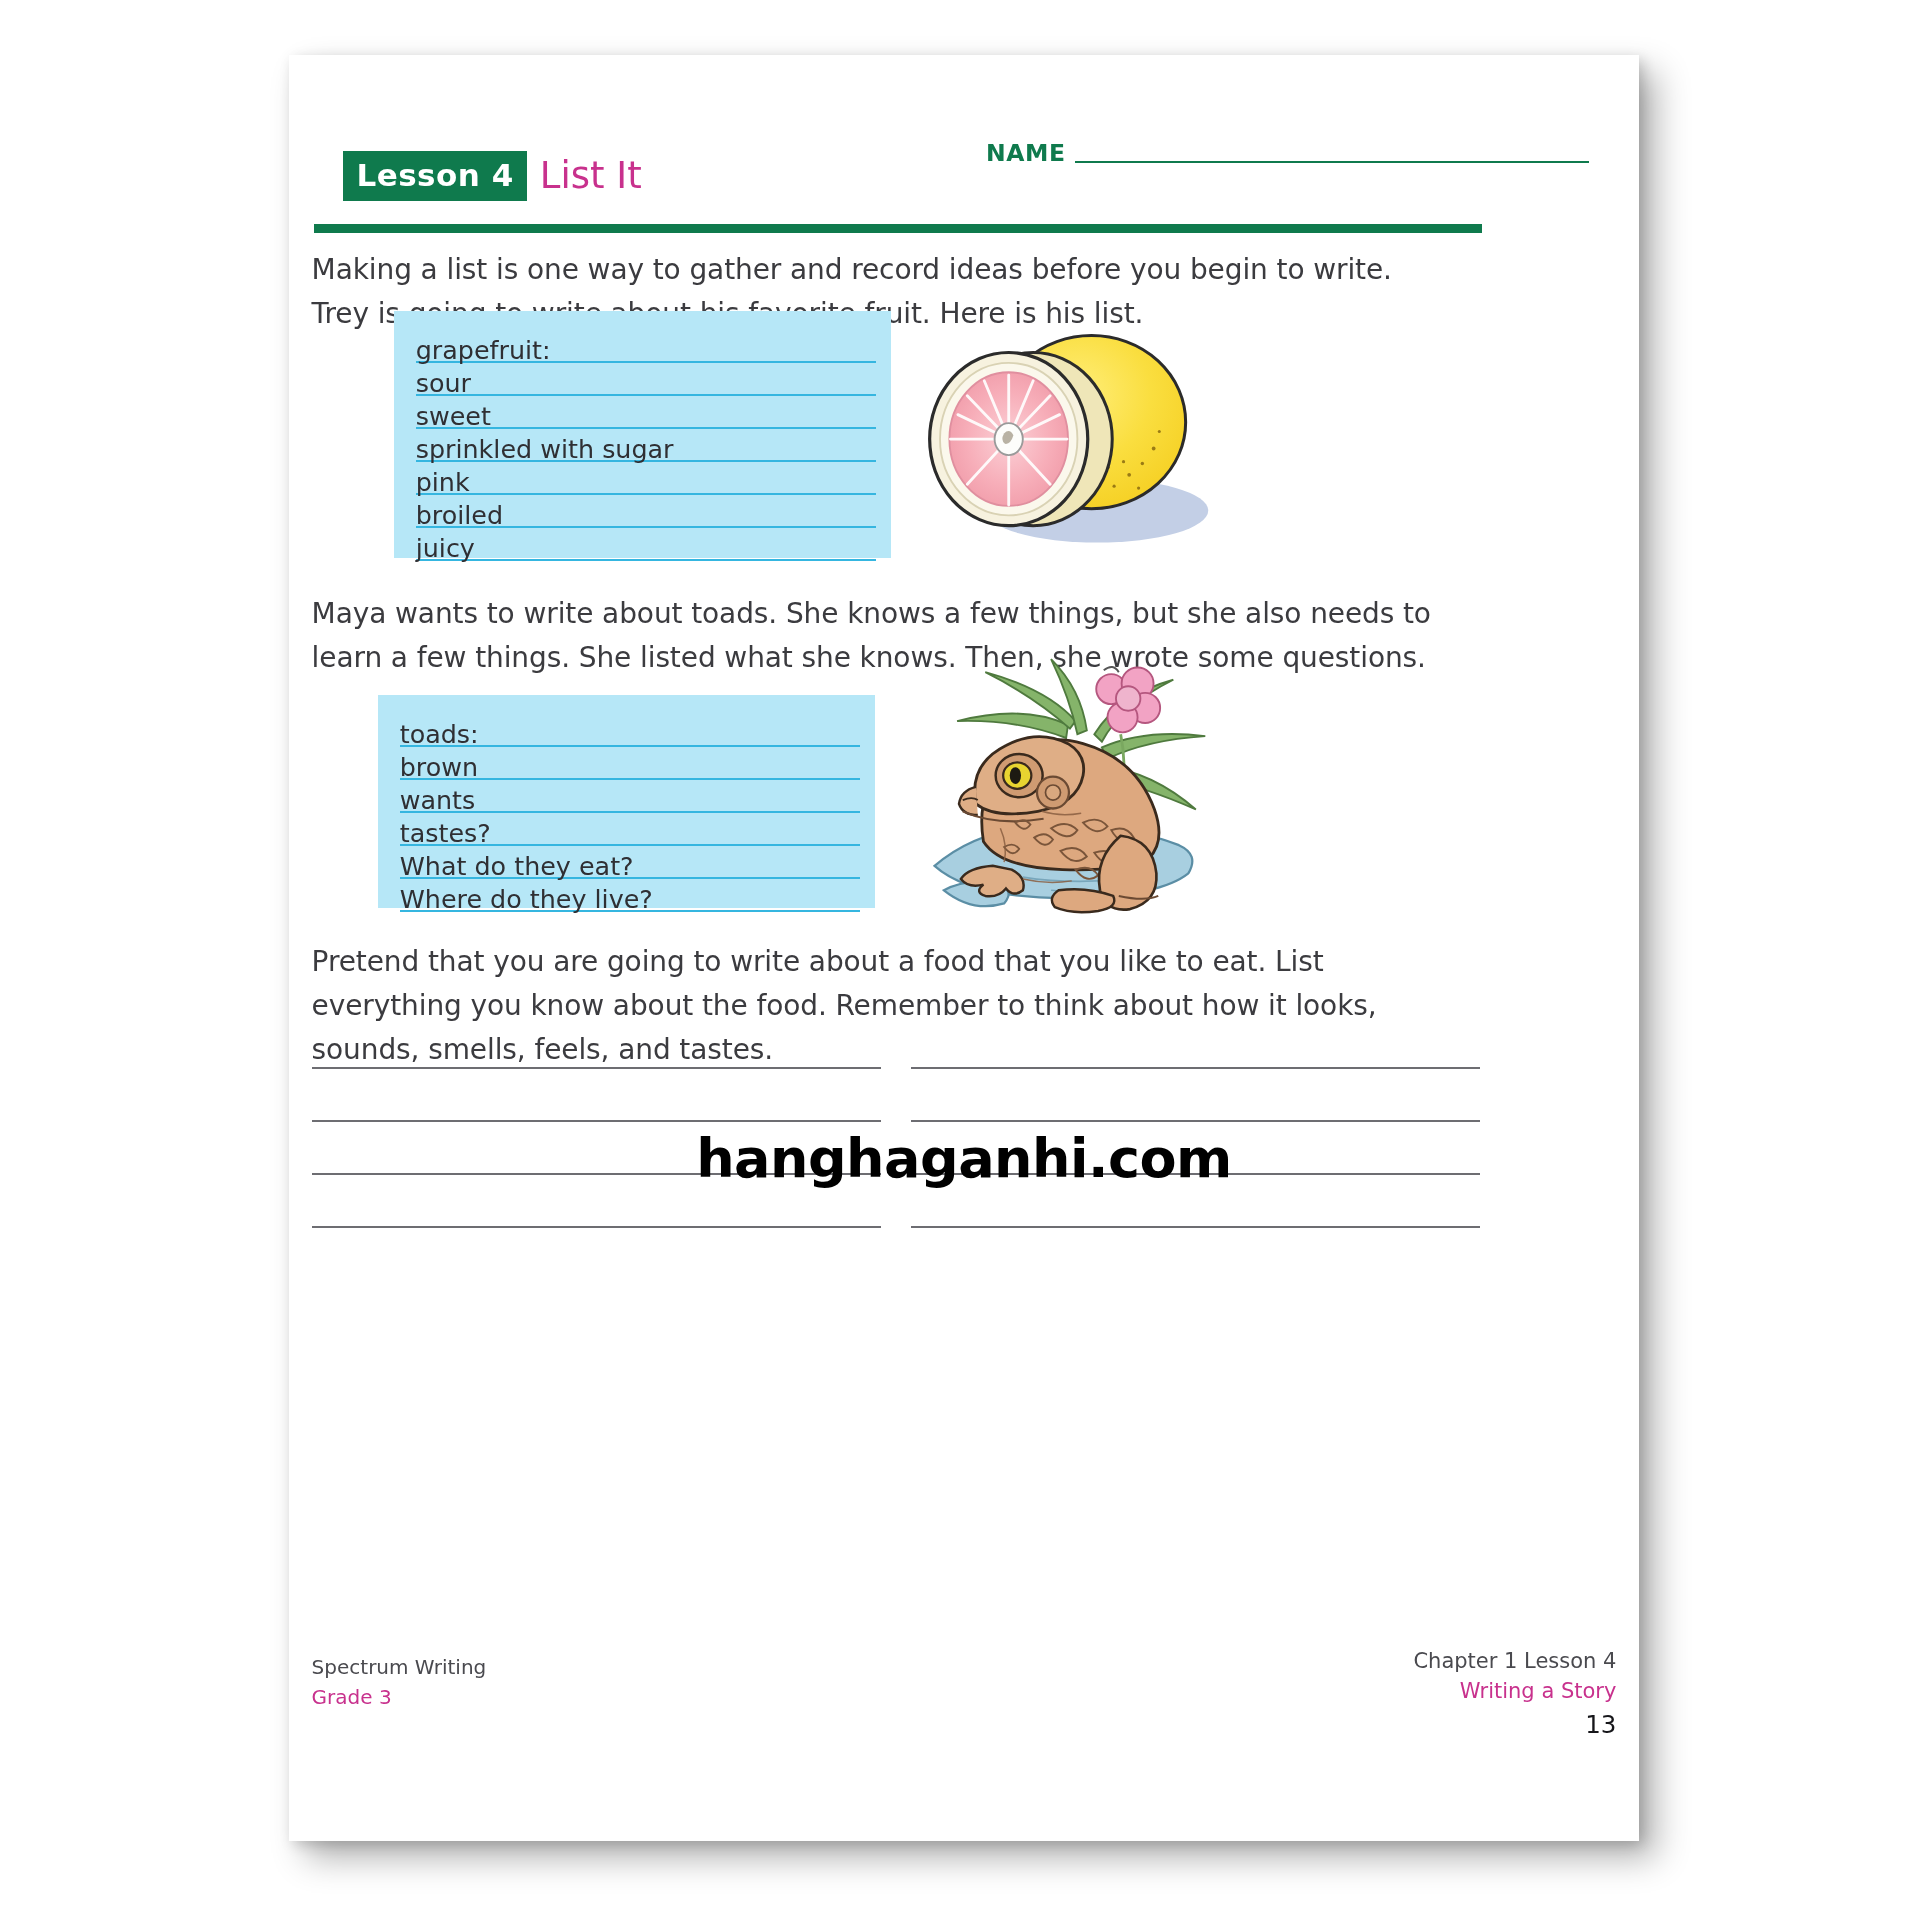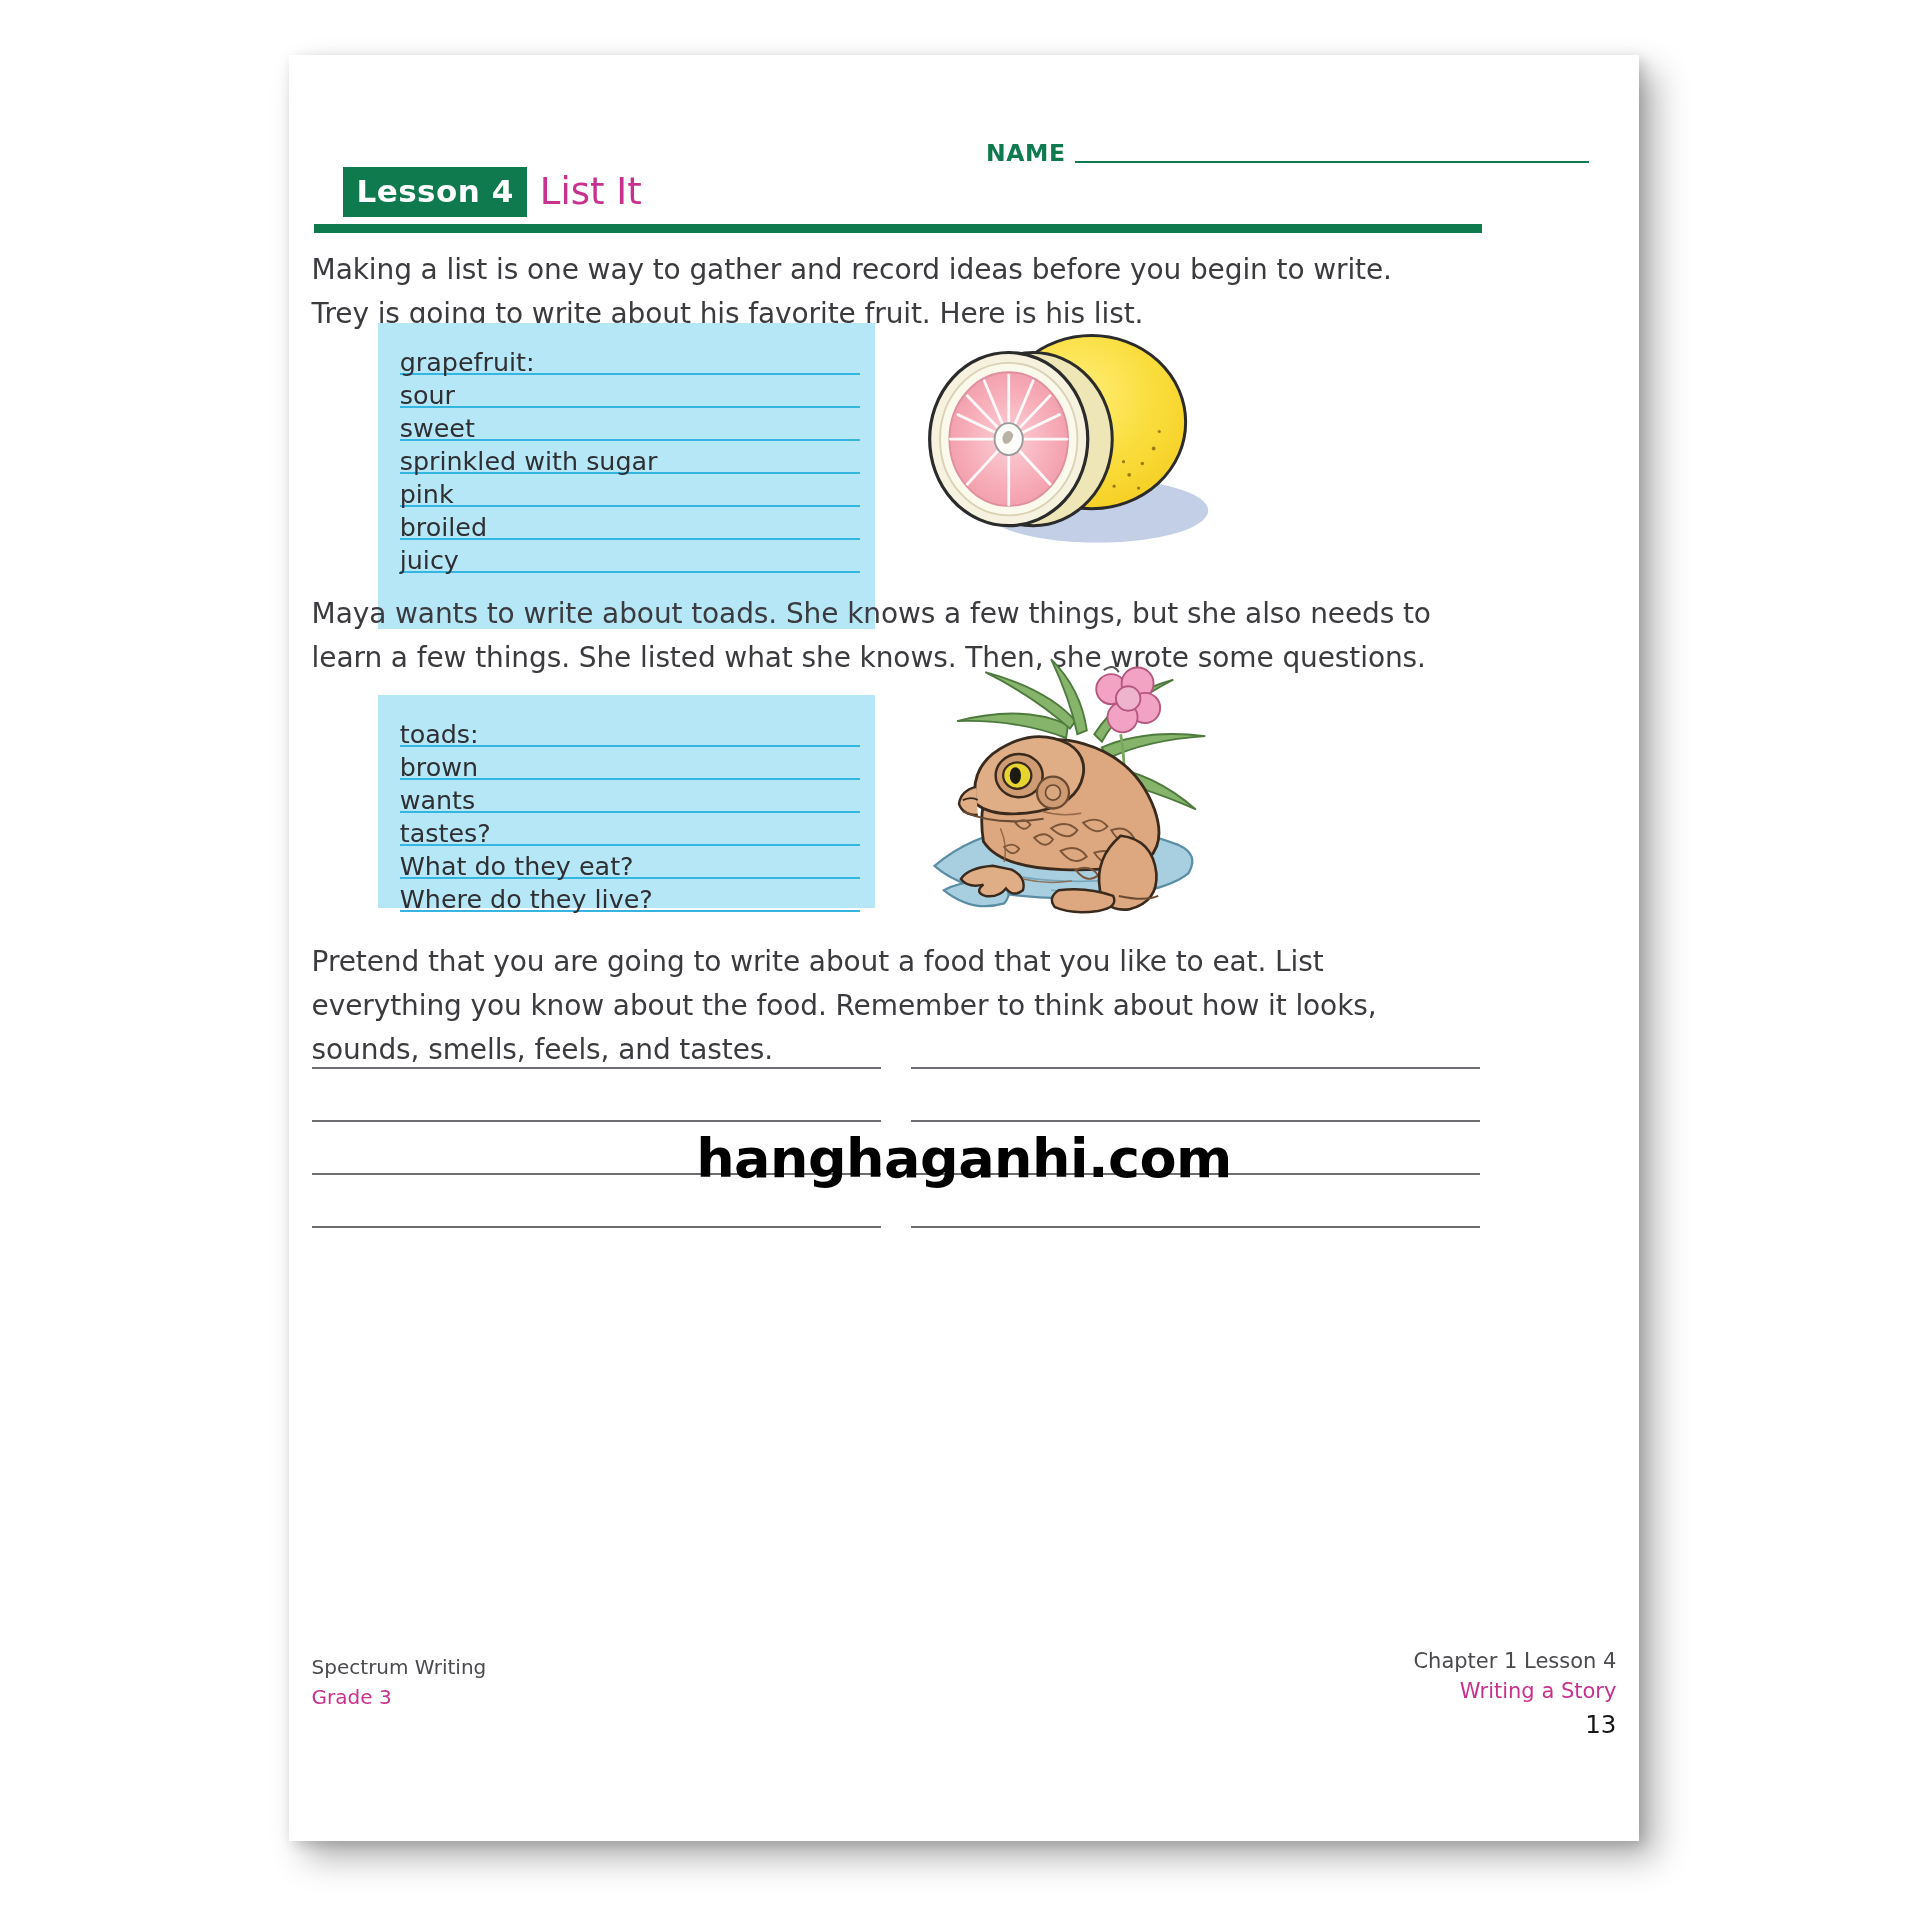--- a/index.html
+++ b/index.html
@@ -53,21 +53,21 @@
     flex: 1 1 auto;
     height: 0;
     border-bottom: 2.8px solid #0f7a4d;
     margin-bottom: 3.8px;
   }
 
   
   .lesson-head {
     position: absolute;
     left: 25.4px;
-    top: 112px;
+    top: 96px;
     width: 1299px;
     display: flex;
     align-items: center;
     gap: 13px;
     padding-left: 29px;
   }
   .lesson-badge {
     background: #0f7a4d;
     color: #ffffff;
     font-family: "DejaVu Sans", sans-serif;
@@ -106,21 +106,21 @@
   }
   #para1 { left: 22.6px; top: 193px; width: 1139px; }
   #para2 { left: 22.6px; top: 537px; width: 1130px; }
   #para3 { left: 22.6px; top: 885px; width: 1149px; }
 
   
   .list-card {
     position: absolute;
     background: #b6e7f7;
   }
-  #card-fruit { left: 89px; top: 256px; width: 497px; height: 306px; margin-top: 12px; }
+  #card-fruit { left: 105px; top: 256px; width: 497px; height: 247px; }
   #card-toads { left: 89px; top: 640px; width: 497px; height: 213px; }
 
   .list-lines {
     position: absolute;
     left: 21.7px;
     top: 19px;
     right: 15px;
   }
   .list-line {
     position: relative;

